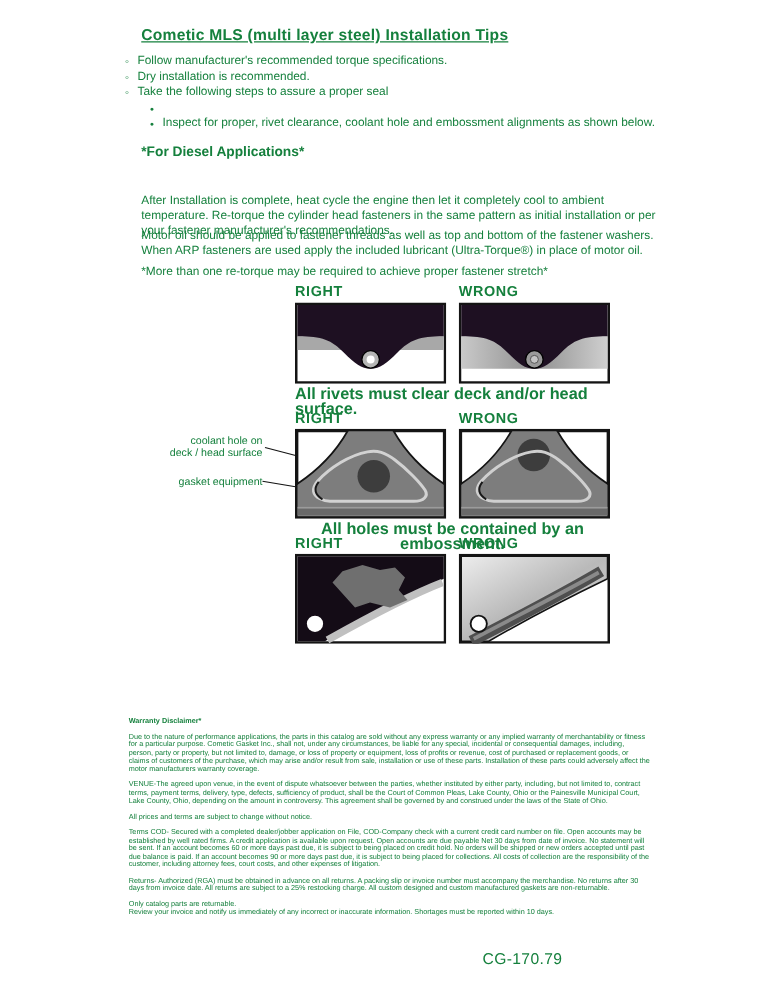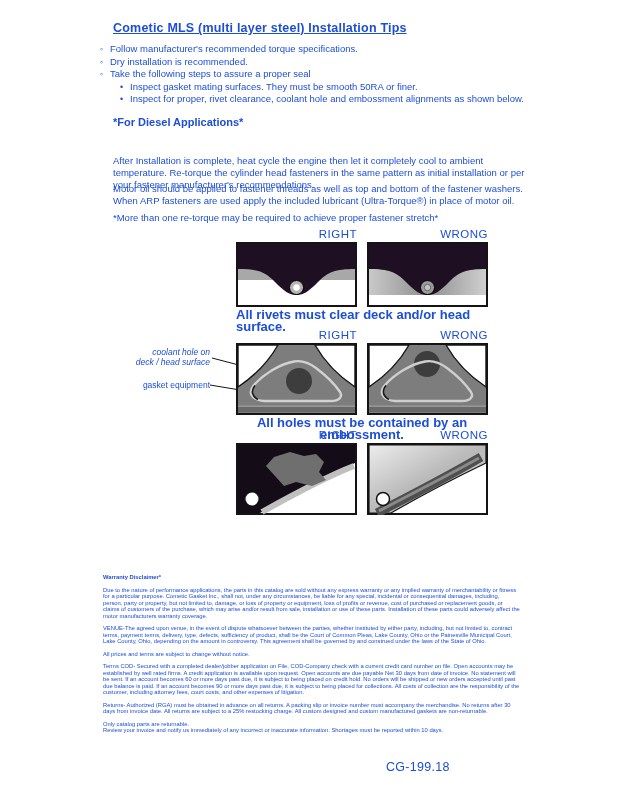--- a/index.html
+++ b/index.html
@@ -1,45 +1,45 @@
 <!DOCTYPE html>
 <html><head>
 <meta charset="utf-8">
 <style>
   html,body { margin:0; padding:0; background:#e8e8e8; }
   .page {
     position:relative; width:618px; height:800px; background:#ffffff;
-    font-family:"Liberation Sans", sans-serif; color:#1d4ed8; overflow:hidden;
+    font-family:"Liberation Sans", sans-serif; color:#15803d; overflow:hidden;
     margin:0 auto;
   }
   .title {
     position:absolute; left:113px; top:21px; font-size:12.5px; font-weight:bold;
     text-decoration:underline; letter-spacing:0.2px;
   }
   .bullets { position:absolute; left:100px; top:43px; width:455px; font-size:9.5px; }
   .brow { display:flex; line-height:12.6px; }
   .brow .m { width:10px; flex:0 0 10px; font-size:9px; }
   .brow.sub { margin-left:20px; }
   .dheading { position:absolute; left:113px; top:116px; font-size:11px; font-weight:bold; }
   .para { position:absolute; left:113px; width:412px; font-size:9.5px; line-height:12.2px; }
   .p1 { top:141px;margin-top:42px; }
   .p2 { top:155px; }
   .note { top:212px; }
   .dgroup { position:absolute; left:236px; width:252px; }
   .g1 { top:228px; } .g2 { top:329px; } .g3 { top:429px; }
   .lblrow { display:flex; gap:10px; height:14px; }
-  .lblrow div { width:121px; text-align:right; font-weight:normal; font-size:11.5px; letter-spacing:0.5px; }
+  .lblrow div { width:121px; text-align:left; font-weight:bold; font-size:11.5px; letter-spacing:0.5px; }
   .boxrow { display:flex; gap:10px; }
   .boxrow svg { display:block; }
   .cap { margin-top:2px; font-size:13px; font-weight:bold; line-height:11.5px; }
   .cap.center { text-align:center; }
   .sidelabel {
     position:absolute; width:100px; text-align:right; font-size:8.5px; line-height:9.5px;
   }
-  .lab1 { left:110px; top:348px;font-style:italic; }
+  .lab1 { left:110px; top:348px; }
   .lab2 { left:110px; top:381px; }
   .leader { position:absolute; left:208px; top:352px; }
   .disclaimer { position:absolute; left:103px; top:574px; width:417px; font-size:5.8px; line-height:6.5px; }
   .disclaimer .dh { font-weight:bold; margin-bottom:6px; }
   .disclaimer p { margin:0 0 6px 0; }
   .disclaimer .tight { margin:0; }
   .pagenum { position:absolute; left:386px; top:760px; font-size:12.5px; letter-spacing:0.3px; }
 </style>
 </head>
 <body>
@@ -56,21 +56,20 @@
     <div class="brow">
       <span class="m">◦</span>
       <span>Dry installation is recommended.</span>
     </div>
     <div class="brow">
       <span class="m">◦</span>
       <span>Take the following steps to assure a proper seal</span>
     </div>
     <div class="brow sub">
       <span class="m">•</span>
-      <span>Inspect gasket mating surfaces.  They must be smooth 50RA or finer.</span>
     </div>
     <div class="brow sub">
       <span class="m">•</span>
       <span>Inspect for proper, rivet clearance, coolant hole and embossment alignments as shown below.</span>
     </div>
   </div>
 
   <div class="dheading">*For Diesel Applications*</div>
   <div class="para p1">Motor oil should be applied to fastener threads as well as top and bottom of the fastener washers. When ARP fasteners are used apply the included lubricant (Ultra-Torque®) in place of motor oil.</div>
   <div class="para p2">After Installation is complete, heat cycle the engine then let it completely cool to ambient temperature. Re-torque the cylinder head fasteners in the same pattern as initial installation or per your fastener manufacturer's recommendations.</div>
@@ -182,15 +181,15 @@
     <div class="dh">Warranty Disclaimer*</div>
     <p>Due to the nature of performance applications, the parts in this catalog are sold without any express warranty or any implied warranty of merchantability or fitness for a particular purpose.  Cometic Gasket Inc., shall not, under any circumstances, be liable for any special, incidental or consequential damages, including, person, party or property, but not limited to, damage, or loss of property or equipment, loss of profits or revenue, cost of purchased or replacement goods, or claims of customers of the purchase, which may arise and/or result from sale, installation or use of these parts.  Installation of these parts could adversely affect the motor manufacturers warranty coverage.</p>
     <p>VENUE-The agreed upon venue, in the event of dispute whatsoever between the parties, whether instituted by either party, including, but not limited to, contract terms, payment terms, delivery, type, defects, sufficiency of product, shall be the Court of Common Pleas, Lake County, Ohio or the Painesville Municipal Court, Lake County, Ohio, depending on the amount in controversy. This agreement shall be governed by and construed under the laws of the State of Ohio.</p>
     <p>All prices and terms are subject to change without notice.</p>
     <p>Terms COD- Secured with a completed dealer/jobber application on File, COD-Company check with a current credit card number on file.  Open accounts may be established by well rated firms.  A credit application is available upon request.  Open accounts are due payable Net 30 days from date of invoice.  No statement will be sent.  If an account becomes 60 or more days past due, it is subject to being placed on credit hold.  No orders will be shipped or new orders accepted until past due balance is paid.  If an account becomes 90 or more days past due, it is subject to being placed for collections.  All costs of collection are the responsibility of the customer, including attorney fees, court costs, and other expenses of litigation.</p>
     <p>Returns- Authorized (RGA) must be obtained in advance on all returns.  A packing slip or invoice number must accompany the merchandise.  No returns after 30 days from invoice date.  All returns are subject to a 25% restocking charge.  All custom designed and custom manufactured gaskets are non-returnable.</p>
     <p class="tight">Only catalog parts are returnable.</p>
     <p>Review your invoice and notify us immediately of any incorrect or inaccurate information.  Shortages must be reported within 10 days.</p>
   </div>
 
-  <div class="pagenum">CG-199.18</div>
+  <div class="pagenum">CG-170.79</div>
 
 </div>
 
 </body></html>

